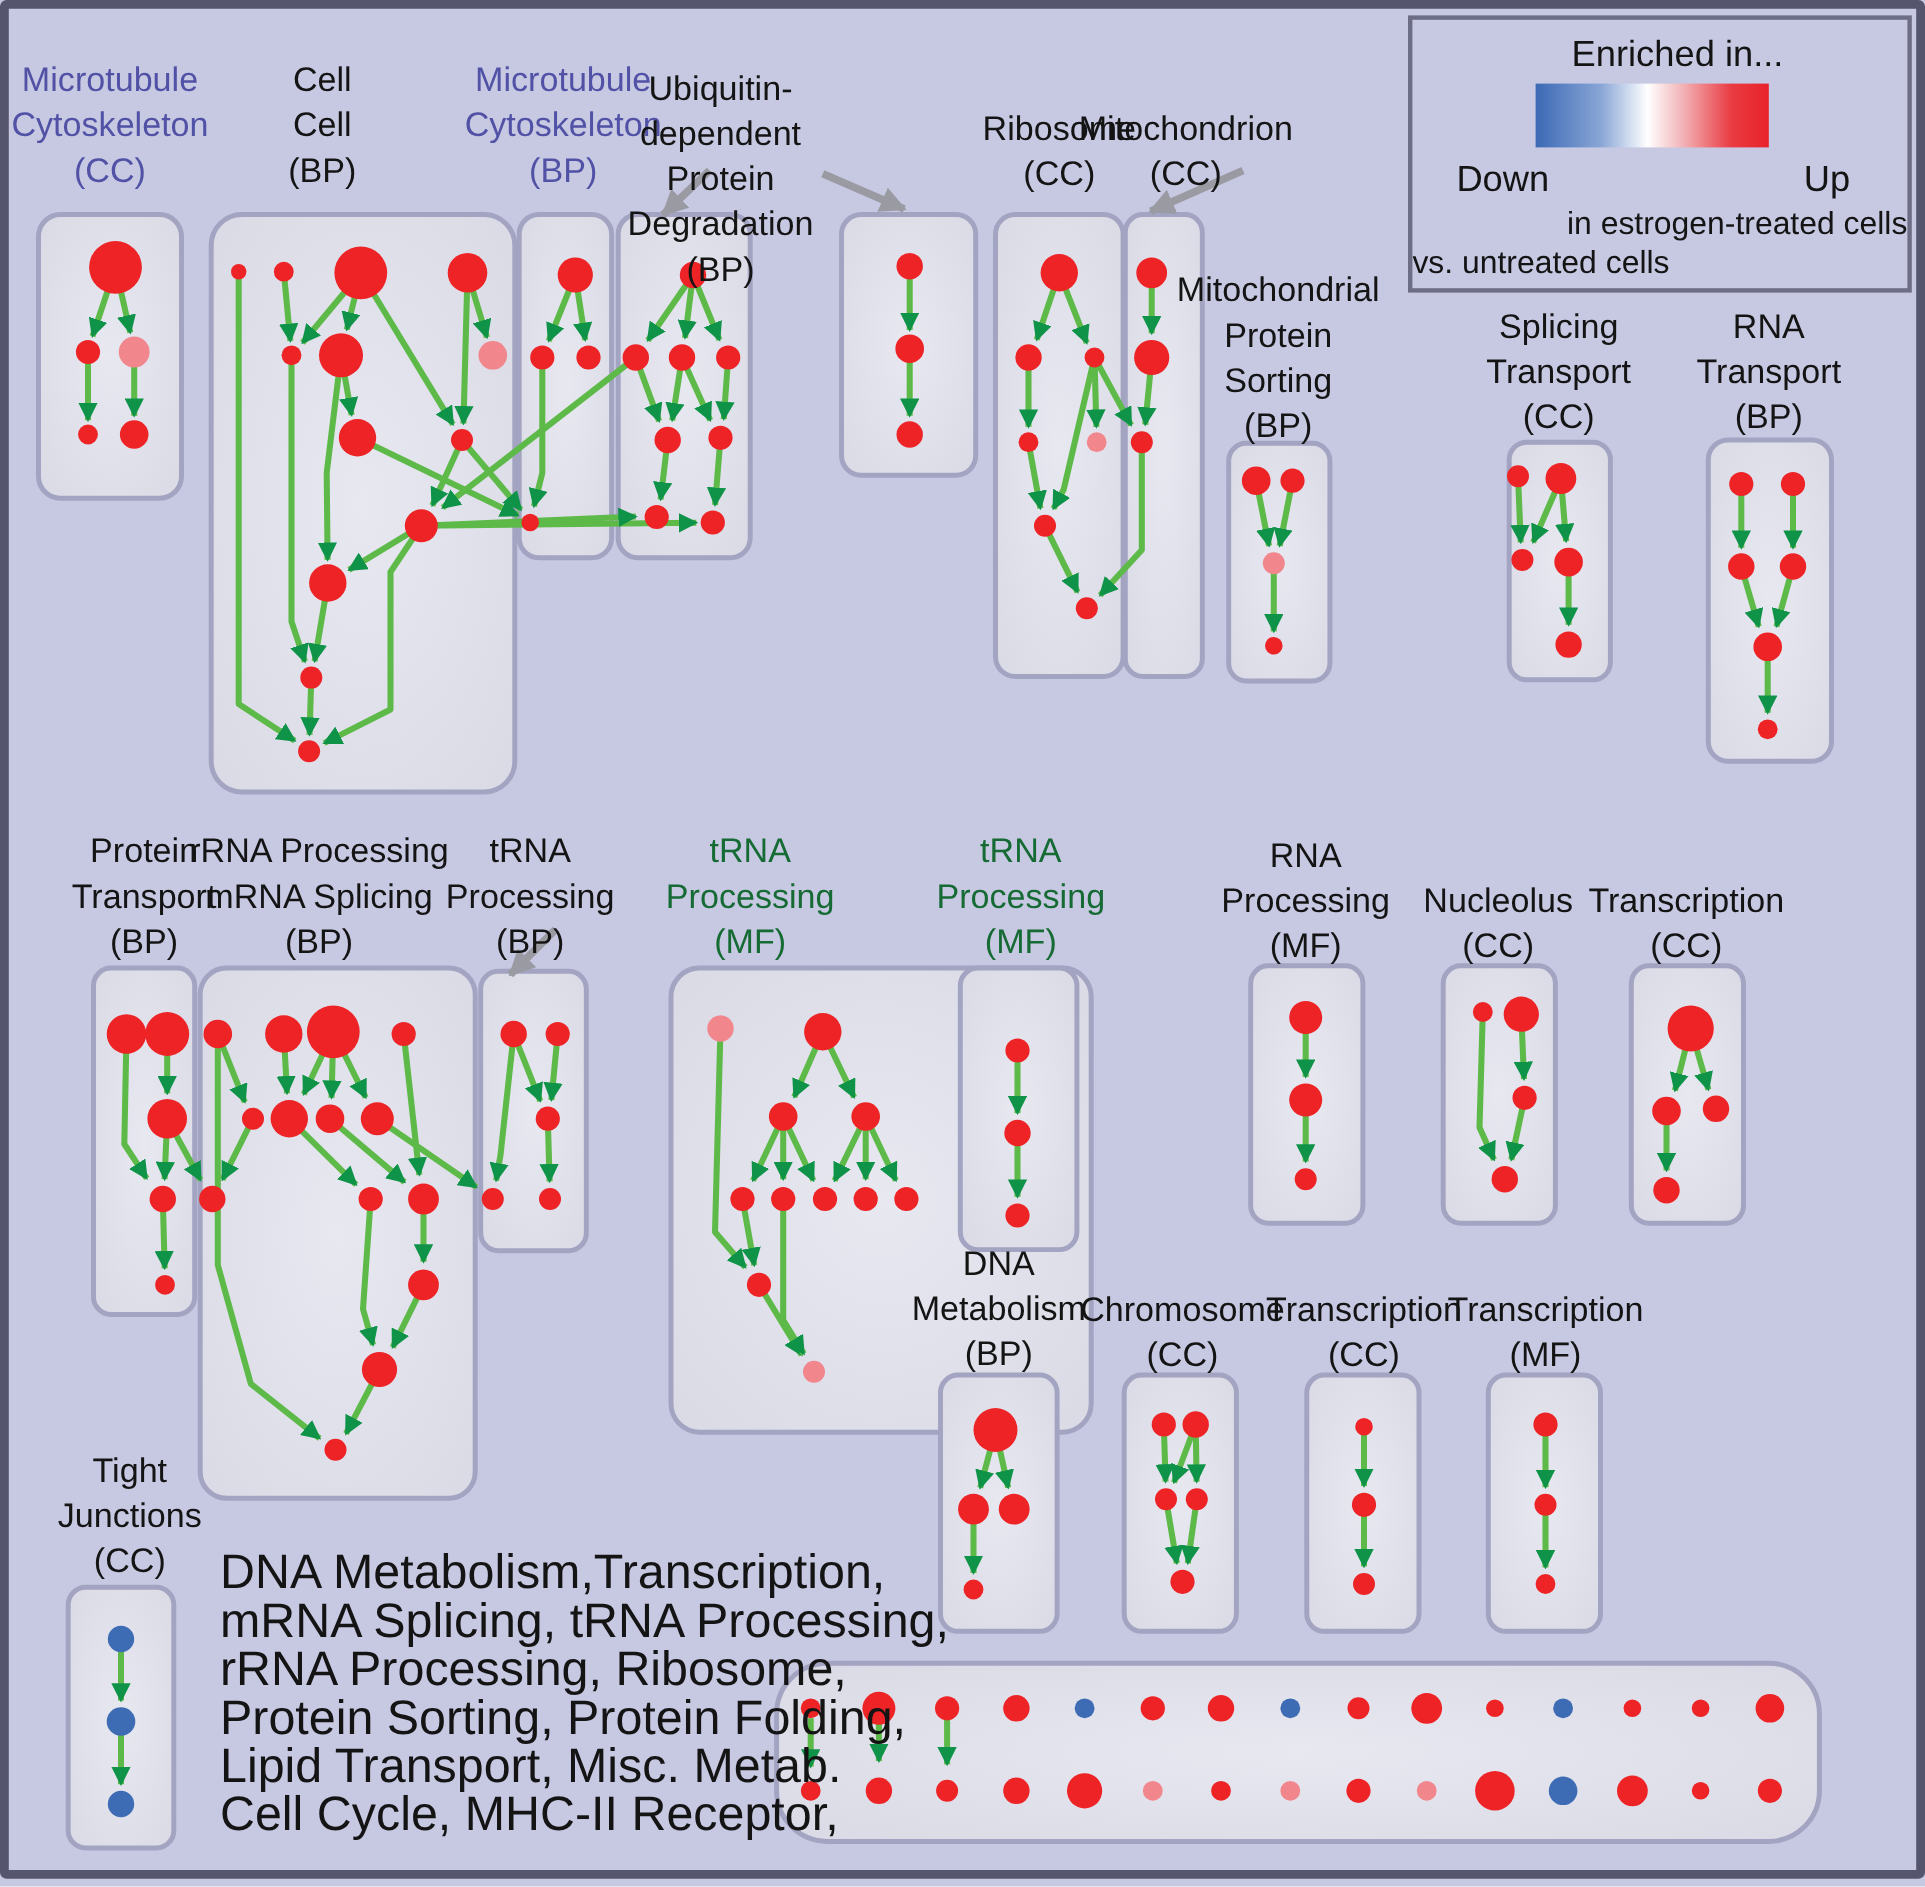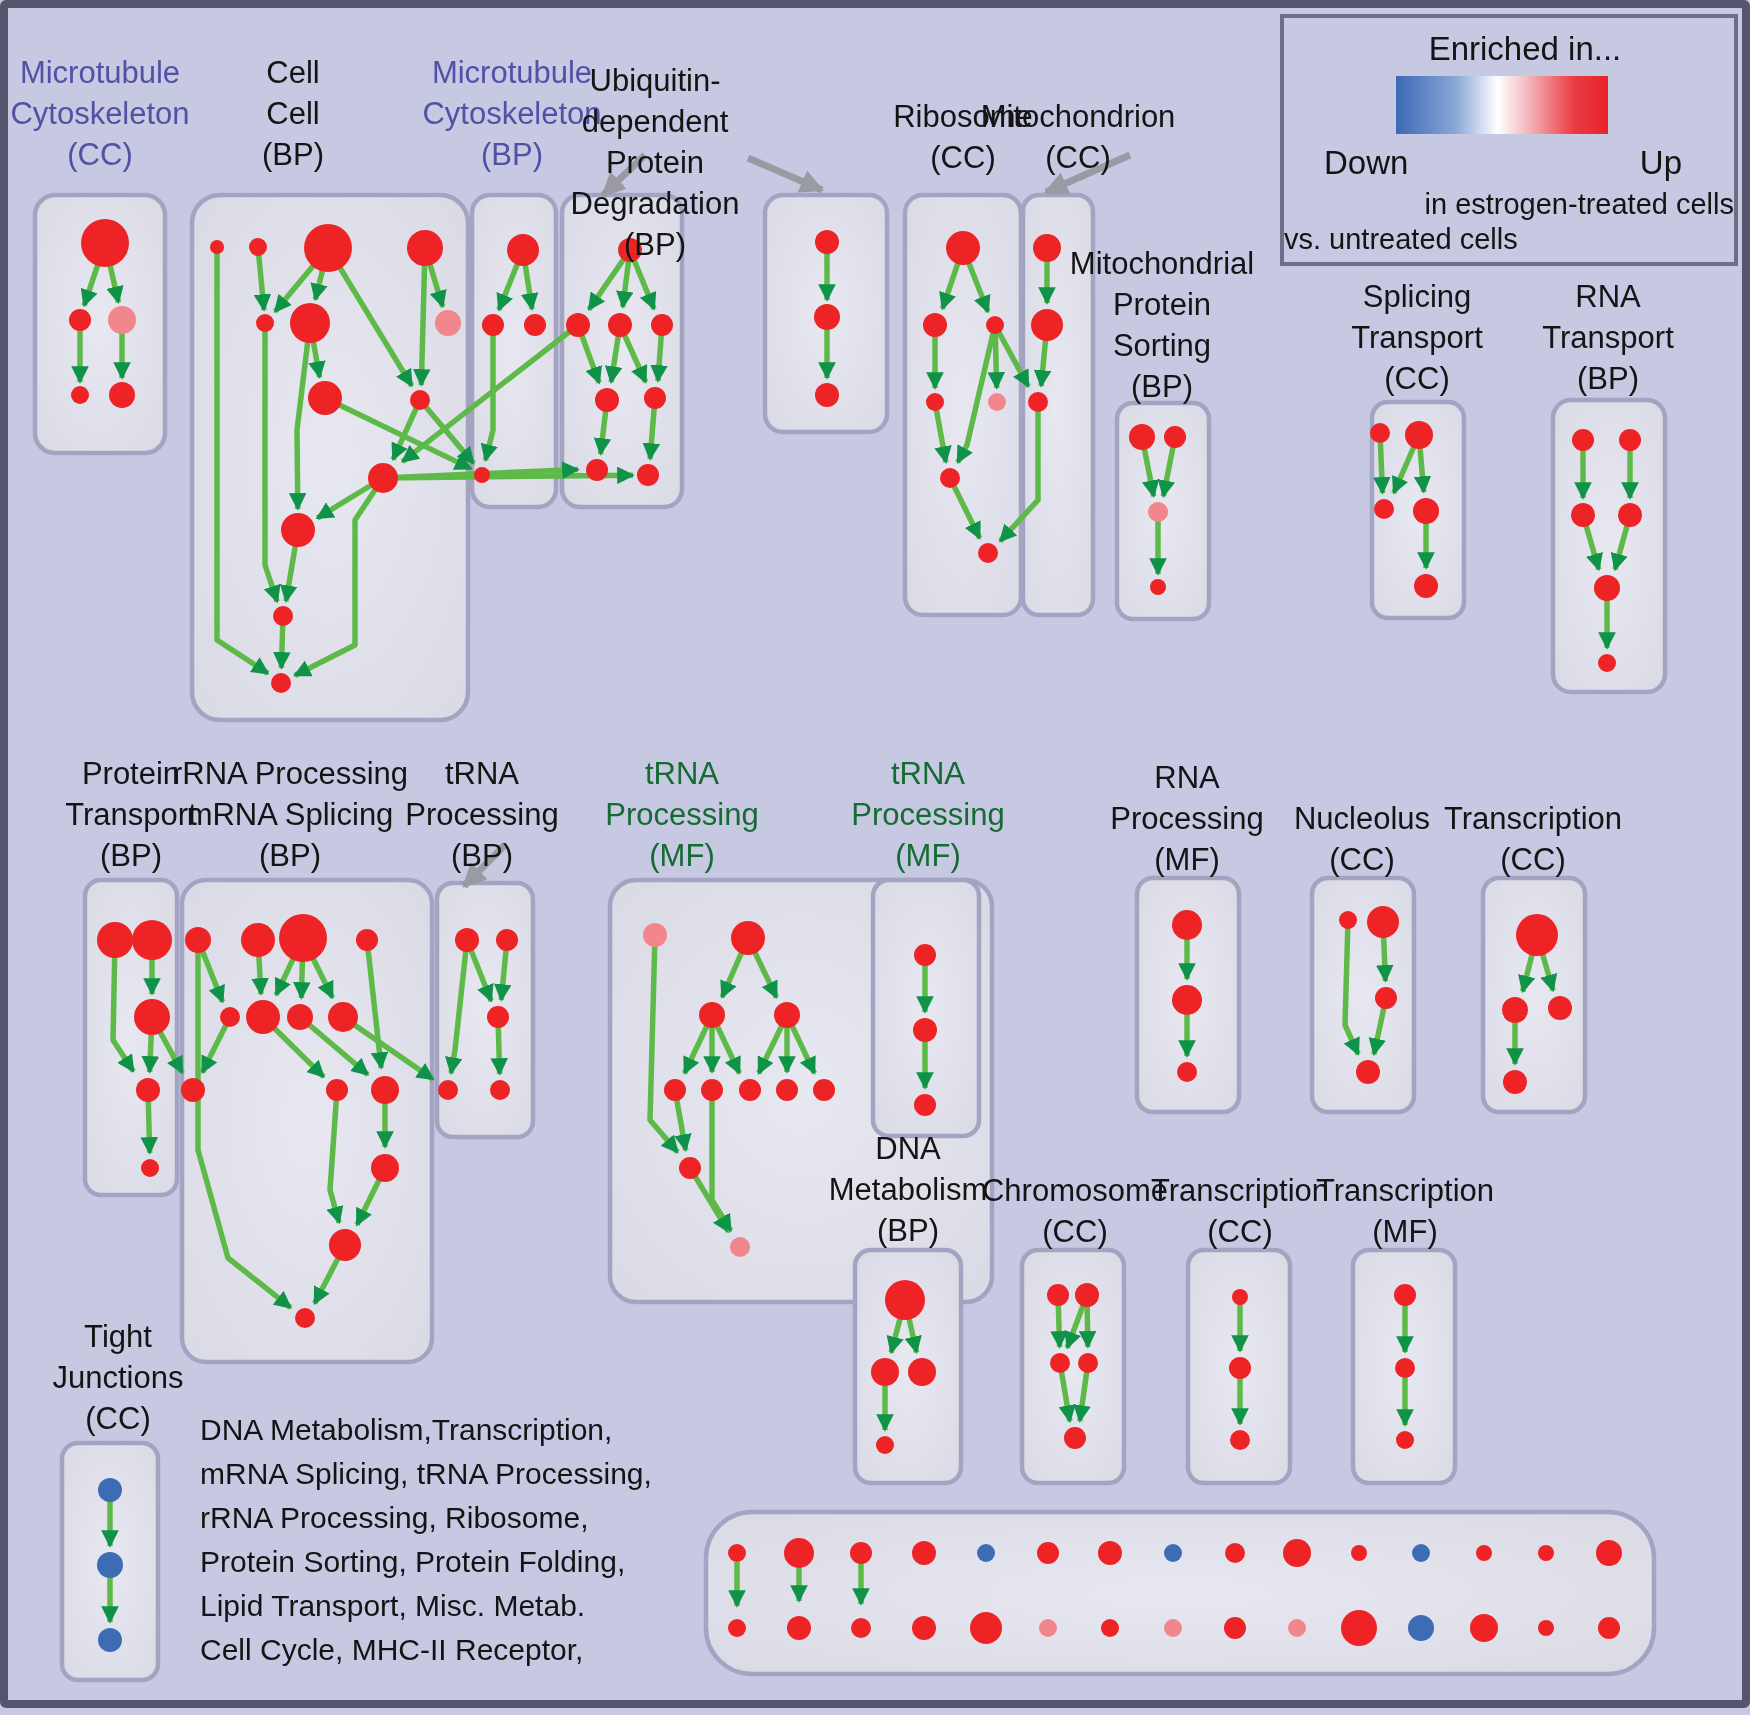--- a/index.html
+++ b/index.html
@@ -4,21 +4,21 @@
 <style>
   html,body{margin:0;padding:0;background:#ffffff;}
   .figure{position:relative;width:1750px;height:1715px;background:#c7c8e2;
           font-family:"Liberation Sans",sans-serif;overflow:hidden;}
   #net{position:absolute;left:0;top:0;}
   .glabel{position:absolute;width:440px;text-align:center;font-size:31px;line-height:41px;
           letter-spacing:0px;}
   .c-black{color:#141414;}
   .c-purple{color:#5152a6;}
   .c-green{color:#156b33;}
-  .annotation{position:absolute;font-size:30px;line-height:44px;color:#141414;white-space:nowrap;}
+  .annotation{position:absolute;font-size:44px;line-height:44px;color:#141414;white-space:nowrap;}
   .legend{position:absolute;border:4px solid #6d6d85;box-sizing:border-box;}
   .legend .ltitle{position:absolute;left:0;top:12px;width:100%;text-align:center;
                   font-size:33px;color:#141414;padding-left:16px;}
   .legend .lbar{position:absolute;left:112px;top:58px;width:212px;height:58px;
                 background:linear-gradient(to right,#3c69b5 0%,#89a6d6 28%,#ffffff 48%,
                 #f2b9bd 62%,#ea3b42 84%,#e8222a 100%);}
   .legend .ldown{position:absolute;left:40px;top:126px;font-size:33px;color:#141414;}
   .legend .lup{position:absolute;right:52px;top:126px;font-size:33px;color:#141414;}
   .legend .lsub1{position:absolute;left:0;top:170px;width:100%;text-align:right;
                  font-size:29px;color:#141414;}

